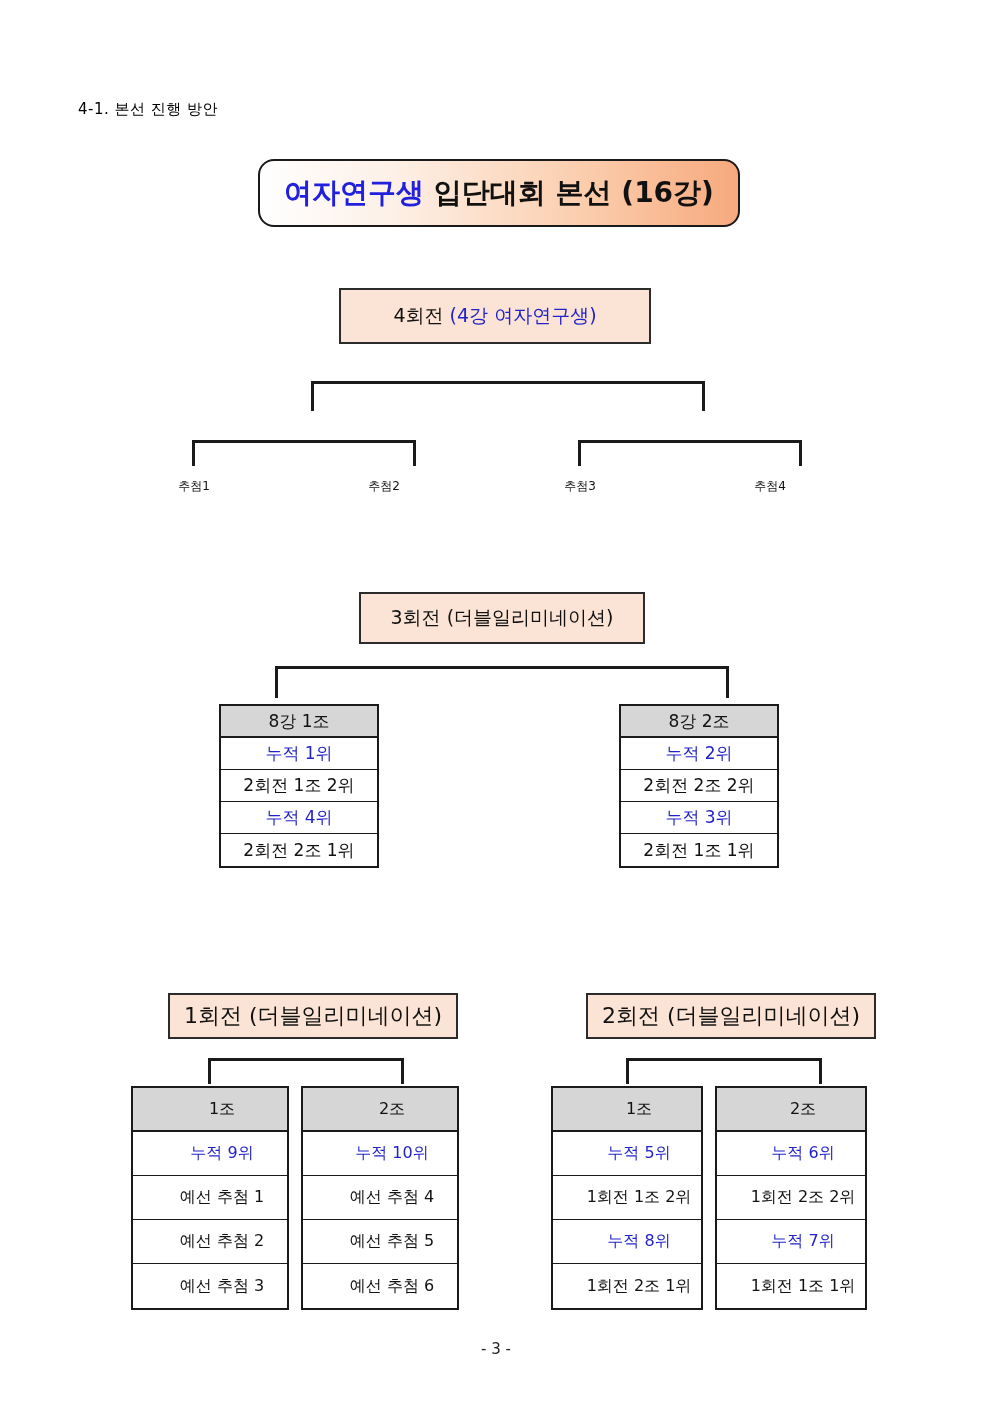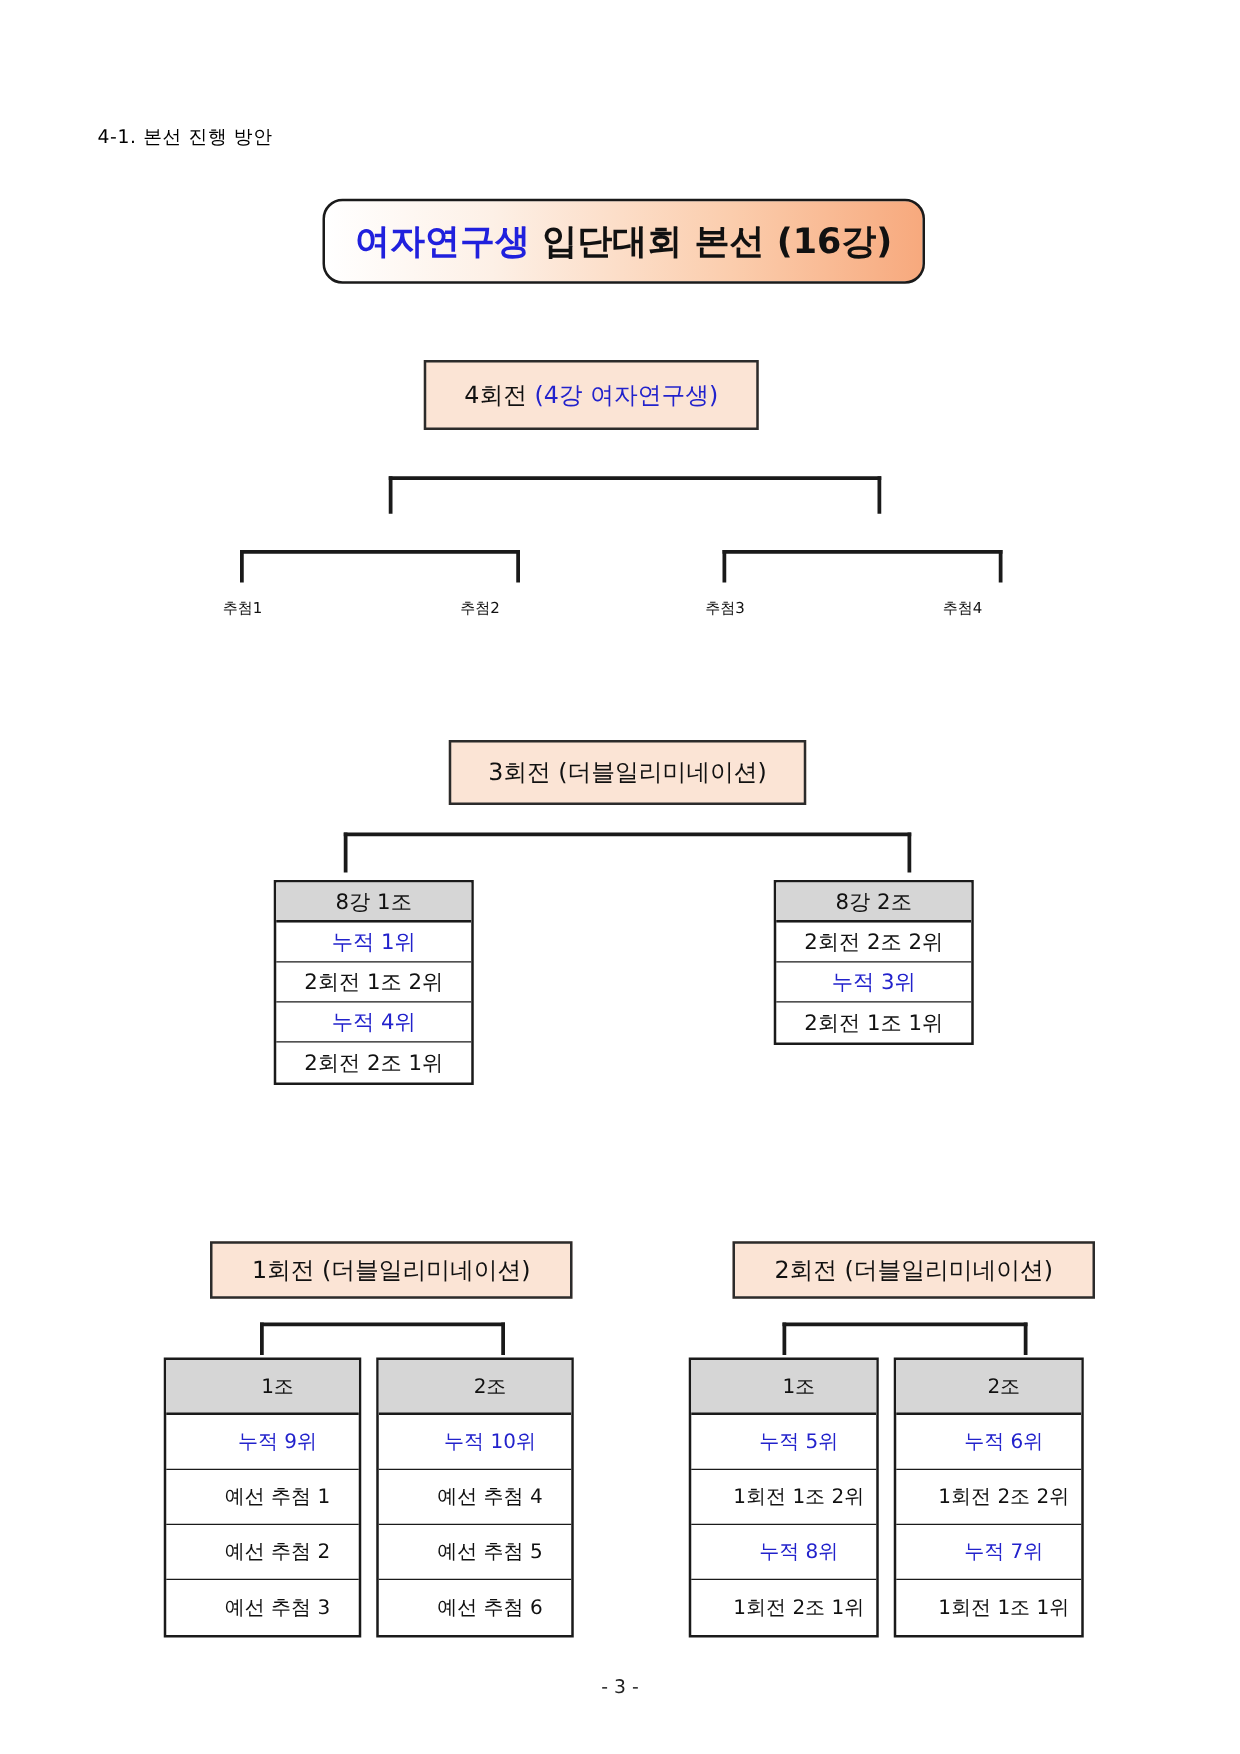--- a/index.html
+++ b/index.html
@@ -57,25 +57,25 @@
     background: #fbe4d5;
     display: flex;
     align-items: center;
     justify-content: center;
     box-sizing: border-box;
     white-space: pre;
   }
   .round-box .rb-text { font-size: 19px; color: #111; }
   .round-box .rb-blue { color: #2222cc; }
 
-  #round4-box { left: 339px; top: 288px; width: 268px; height: 56px; }
+  #round4-box { left: 339px; top: 288px; width: 312px; height: 56px; }
   #round3-box { left: 359px; top: 592px; width: 286px; height: 52px; }
   #round1-box { left: 168px; top: 993px; width: 290px; height: 46px; }
   #round2-box { left: 586px; top: 993px; width: 290px; height: 46px; }
-  #round1-box .rb-text, #round2-box .rb-text { font-size: 19px; }
+  #round1-box .rb-text, #round2-box .rb-text { font-size: 22px; }
 
   
   .bracket {
     position: absolute;
     border-top: 3px solid #1a1a1a;
     border-left: 3px solid #1a1a1a;
     border-right: 3px solid #1a1a1a;
     box-sizing: border-box;
   }
 
@@ -175,20 +175,21 @@
 <div class="bk-table" id="tbl-q8-1">
   <div class="bk-row head">8강 1조</div>
   <div class="bk-row blue">누적 1위</div>
   <div class="bk-row">2회전 1조 2위</div>
   <div class="bk-row blue">누적 4위</div>
   <div class="bk-row">2회전 2조 1위</div>
 </div>
 
 <div class="bk-table" id="tbl-q8-2">
   <div class="bk-row head">8강 2조</div>
+  <div class="bk-row blue">누적 2위</div>
   <div class="bk-row">2회전 2조 2위</div>
   <div class="bk-row blue">누적 3위</div>
   <div class="bk-row">2회전 1조 1위</div>
 </div>
 
 <div class="round-box" id="round1-box">
   <span class="rb-text">1회전 (더블일리미네이션)</span>
 </div>
 <div class="bracket" id="bracket-r1"></div>
 

